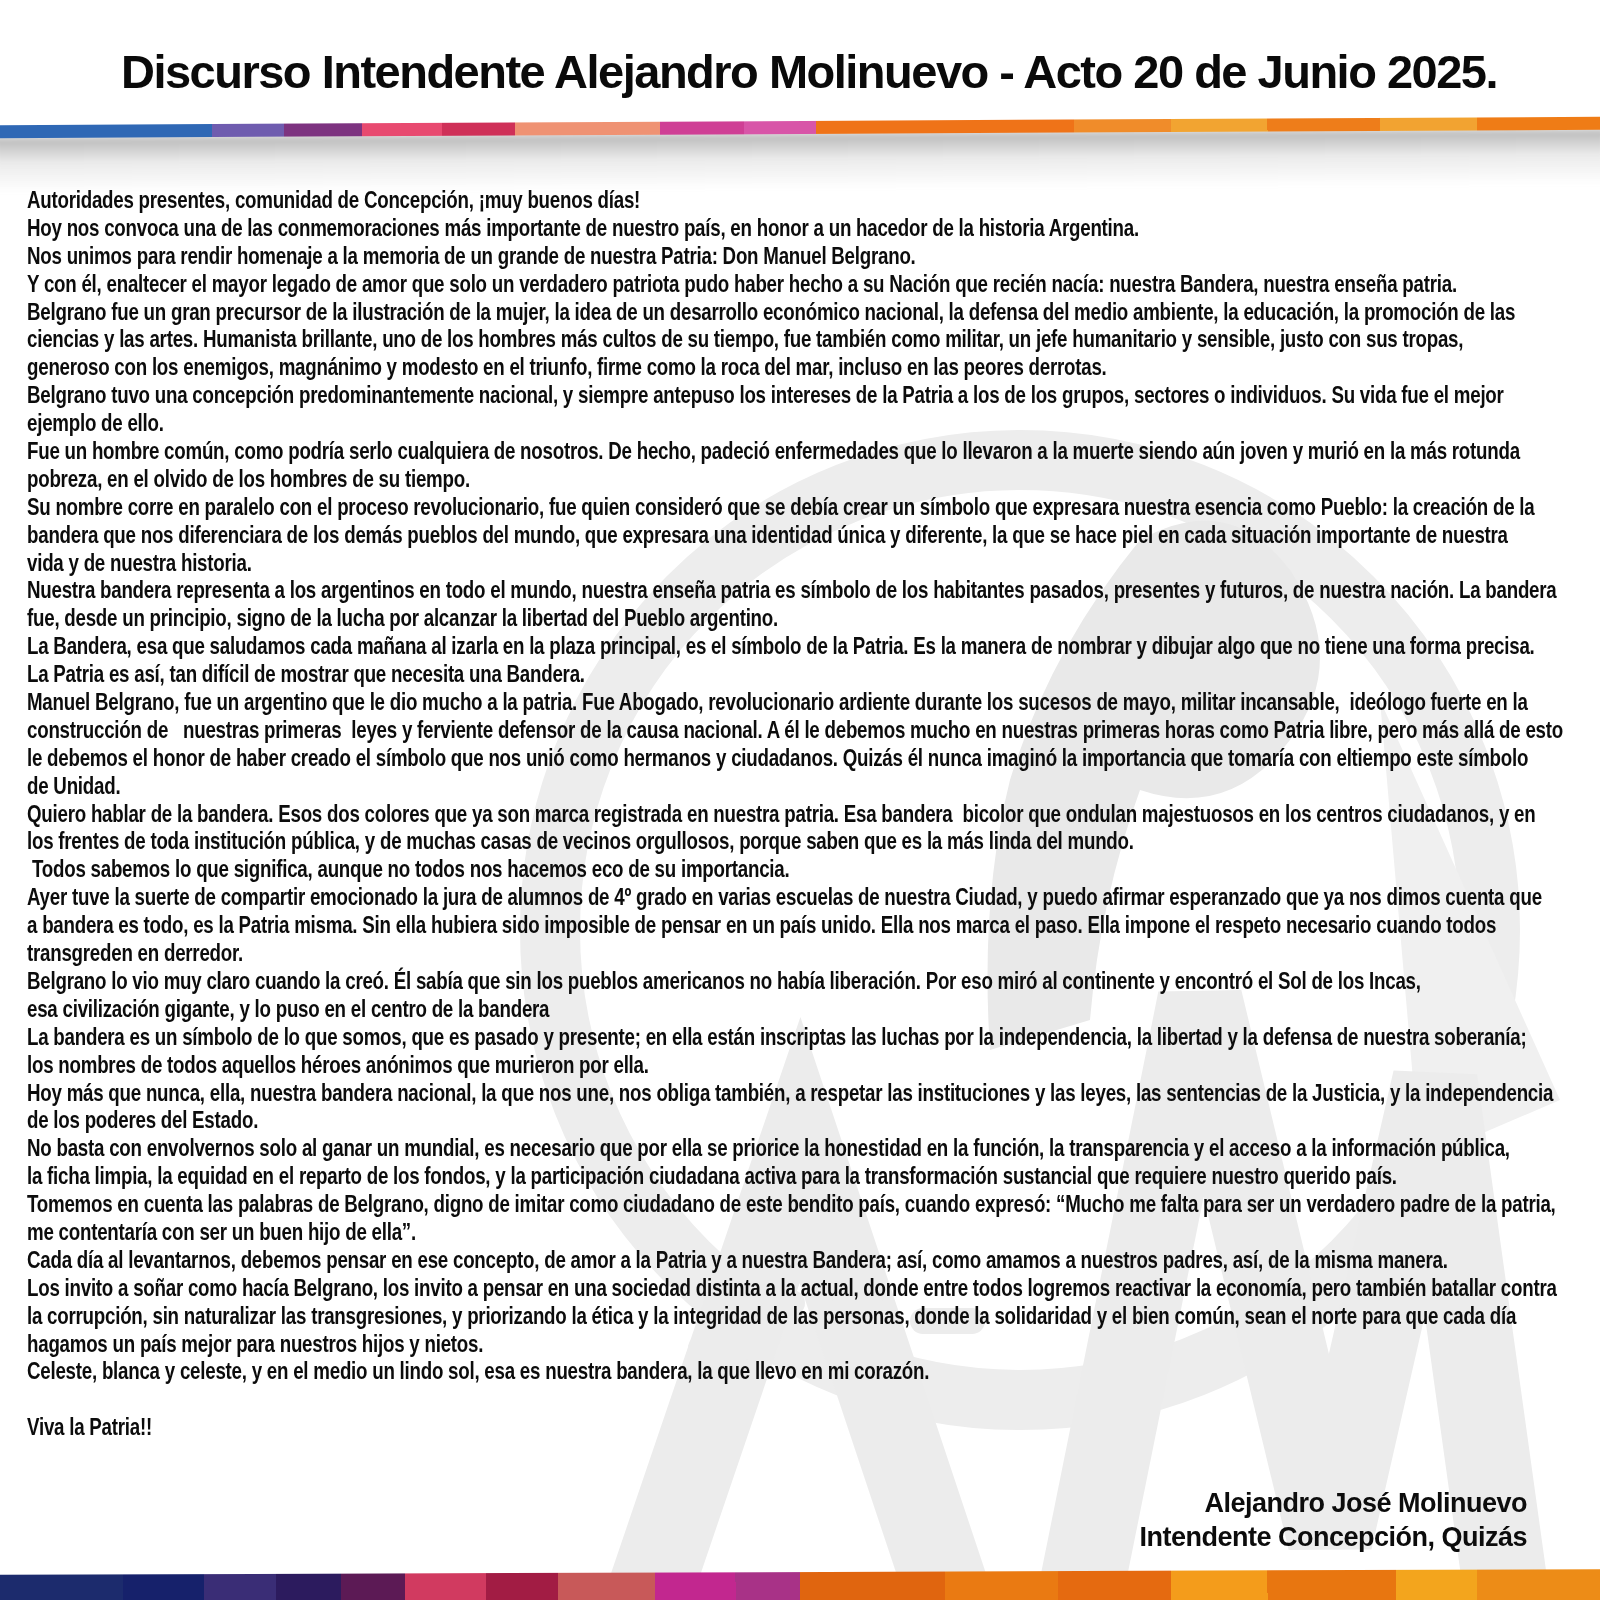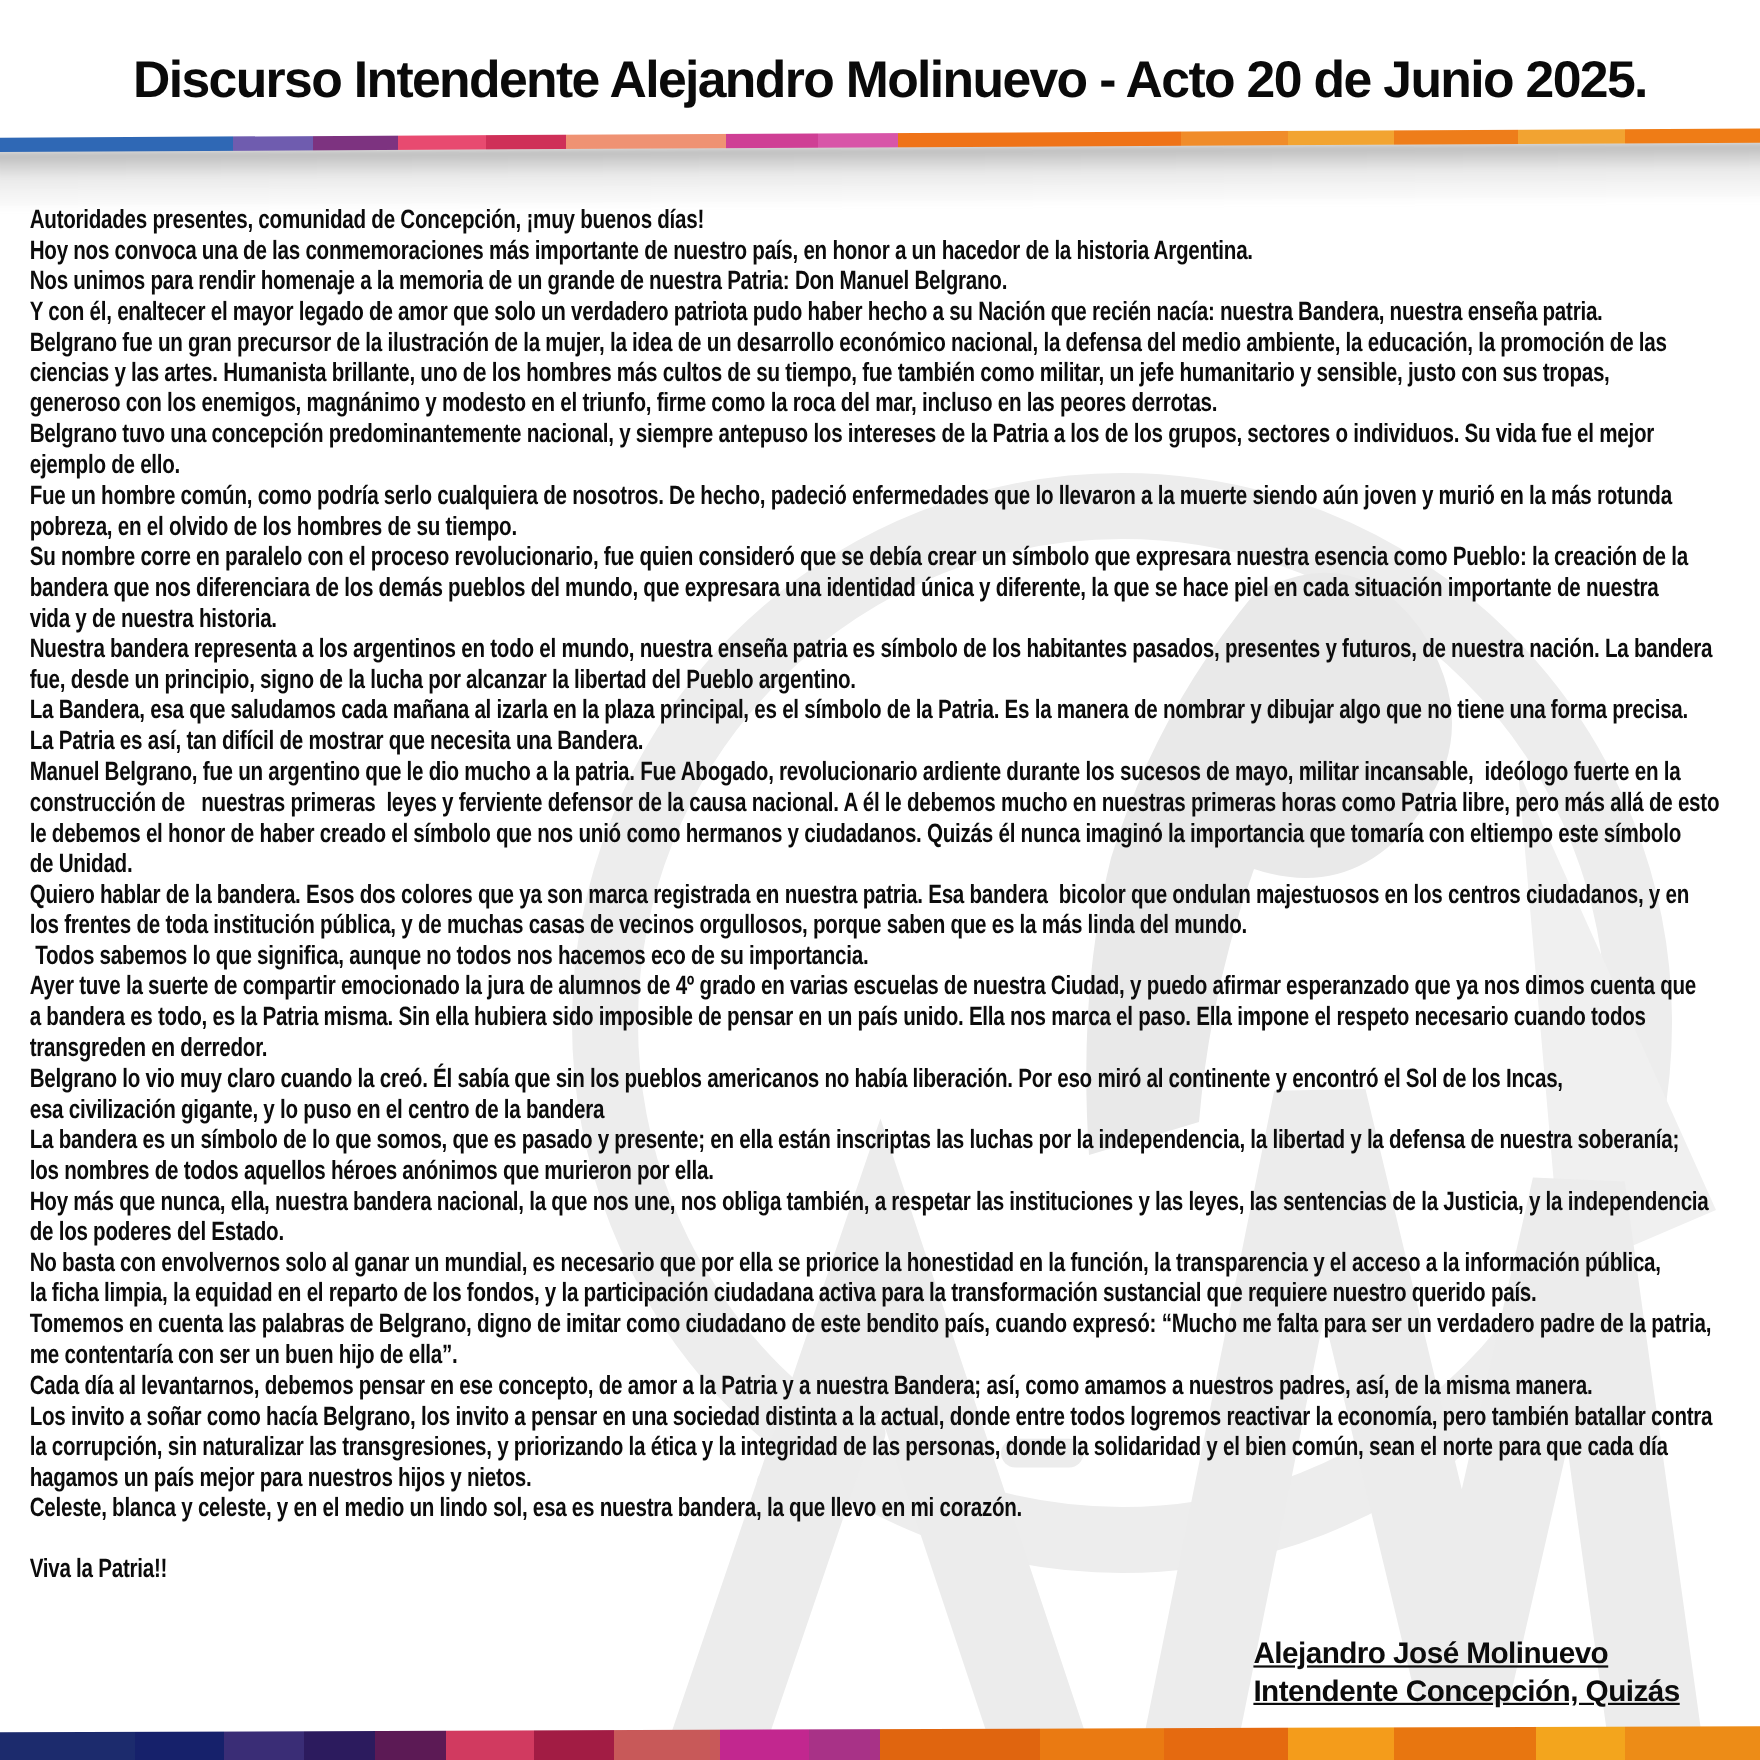--- a/index.html
+++ b/index.html
@@ -23,21 +23,21 @@
   
   .watermark{position:absolute;left:0;top:0;width:1600px;height:1600px;z-index:1;}
 
   
   .speech{position:absolute;left:27px;top:186px;width:1982px;transform:scaleX(0.78);
           transform-origin:left top;z-index:2;}
   .line{height:27.9px;line-height:27.9px;font-size:24px;font-weight:700;
         letter-spacing:-0.3px;white-space:pre;color:#0c0c0c;}
 
   
-  .signature{position:absolute;right:73px;top:1486px;text-align:left;z-index:2;text-decoration:underline;}
+  .signature{position:absolute;right:73px;top:1486px;text-align:right;z-index:2;}
   .sig-name,.sig-role{font-size:27px;font-weight:700;letter-spacing:-0.5px;line-height:34px;
         white-space:nowrap;color:#0c0c0c;}
 </style>
 </head>
 <body>
 
 <div class="page">
 
   <div class="title-wrap">
     <div class="title fitc">Discurso Intendente Alejandro Molinuevo - Acto 20 de Junio 2025.</div>

